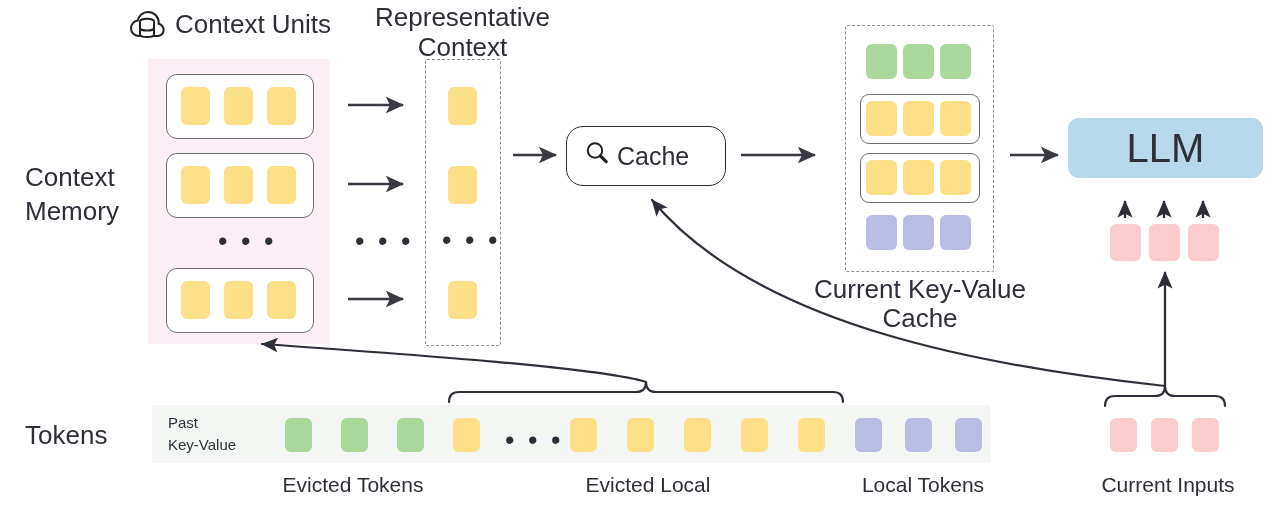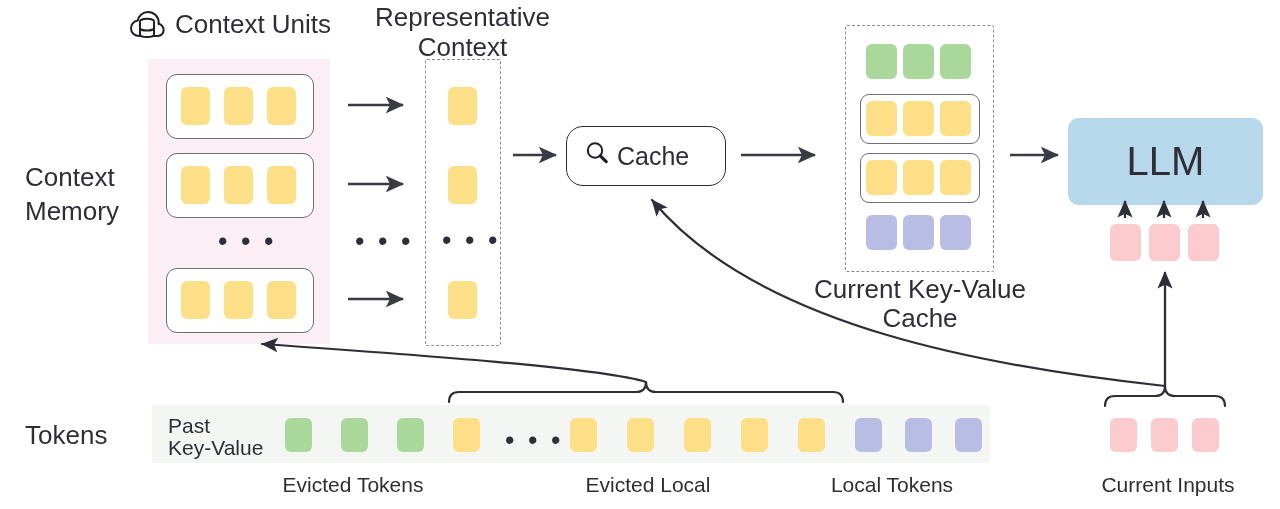--- a/index.html
+++ b/index.html
@@ -22,21 +22,21 @@
 
   
   .lbl {
     position: absolute;
     color: #2e2e38;
     line-height: 1.18;
     white-space: pre;
   }
   .lbl-big   { font-size: 26px; }
   .lbl-mid   { font-size: 21px; }
-  .lbl-small { font-size: 21px; text-align: right; }
+  .lbl-small { font-size: 15px; text-align: right; }
   .center    { text-align: center; }
 
   
   .tok {
     position: absolute;
     border-radius: 6px;
   }
   .tok-yellow { background: #fcdf87; }
   .tok-green  { background: #a9d89a; }
   .tok-purple { background: #b9bce3; }
@@ -194,21 +194,21 @@
 
   <div class="abs" style="left:866px; top:215px;">
     <div class="tok tok-purple" style="left:0px; top:0px; width:31px; height:35px;"></div>
     <div class="tok tok-purple" style="left:37px; top:0px; width:31px; height:35px;"></div>
     <div class="tok tok-purple" style="left:74px; top:0px; width:31px; height:35px;"></div>
   </div>
 
   <div class="lbl lbl-big center" style="left:805px; top:303px; width:230px;">Cache</div>
   <div class="lbl lbl-big center" style="left:805px; top:274px; width:230px;">Current Key-Value</div>
 
-  <div class="llm-box" style="left:1068px; top:118px; width:195px; height:87px;">LLM</div>
+  <div class="llm-box" style="left:1068px; top:118px; width:195px; height:60px;">LLM</div>
 
   <div class="tok tok-pink" style="left:1110px; top:224px; width:31px; height:37px;"></div>
   <div class="tok tok-pink" style="left:1149px; top:224px; width:31px; height:37px;"></div>
   <div class="tok tok-pink" style="left:1188px; top:224px; width:31px; height:37px;"></div>
 
   <div class="lbl lbl-big" style="left:25px; top:420px;">Tokens</div>
 
   <div class="inputs-bg" style="left:152px; top:405px; width:838px; height:58px;"></div>
 
   <div class="lbl lbl-small" style="left:168px; top:414px;">Past</div>
@@ -229,21 +229,21 @@
   <div class="tok tok-purple" style="left:855px; top:418px; width:27px; height:34px;"></div>
   <div class="tok tok-purple" style="left:905px; top:418px; width:27px; height:34px;"></div>
   <div class="tok tok-purple" style="left:955px; top:418px; width:27px; height:34px;"></div>
 
   <div class="tok tok-pink" style="left:1110px; top:418px; width:27px; height:34px;"></div>
   <div class="tok tok-pink" style="left:1151px; top:418px; width:27px; height:34px;"></div>
   <div class="tok tok-pink" style="left:1192px; top:418px; width:27px; height:34px;"></div>
 
   <div class="lbl lbl-mid center" style="left:256px; top:473px; width:194px;">Evicted Tokens</div>
   <div class="lbl lbl-mid center" style="left:548px; top:473px; width:200px;">Evicted Local</div>
-  <div class="lbl lbl-mid center" style="left:797px; top:473px; width:190px;">Local Tokens</div>
+  <div class="lbl lbl-mid center" style="left:828px; top:473px; width:190px;">Local Tokens</div>
   <div class="lbl lbl-mid center" style="left:1068px; top:473px; width:200px;">Current Inputs</div>
 
   <svg class="overlay">
     <defs>
       <marker id="ah" markerWidth="9" markerHeight="9" refX="6.6" refY="3.2" orient="auto" markerUnits="strokeWidth">
         <path d="M0,0 L7,3.2 L0,6.4 L1.6,3.2 z" fill="#3a3a44"></path>
       </marker>
       <marker id="ah-thin" markerWidth="10" markerHeight="10" refX="7.2" refY="3.3" orient="auto" markerUnits="strokeWidth">
         <path d="M0,0 L7.6,3.3 L0,6.6 L1.7,3.3 z" fill="#2e2e38"></path>
       </marker>

